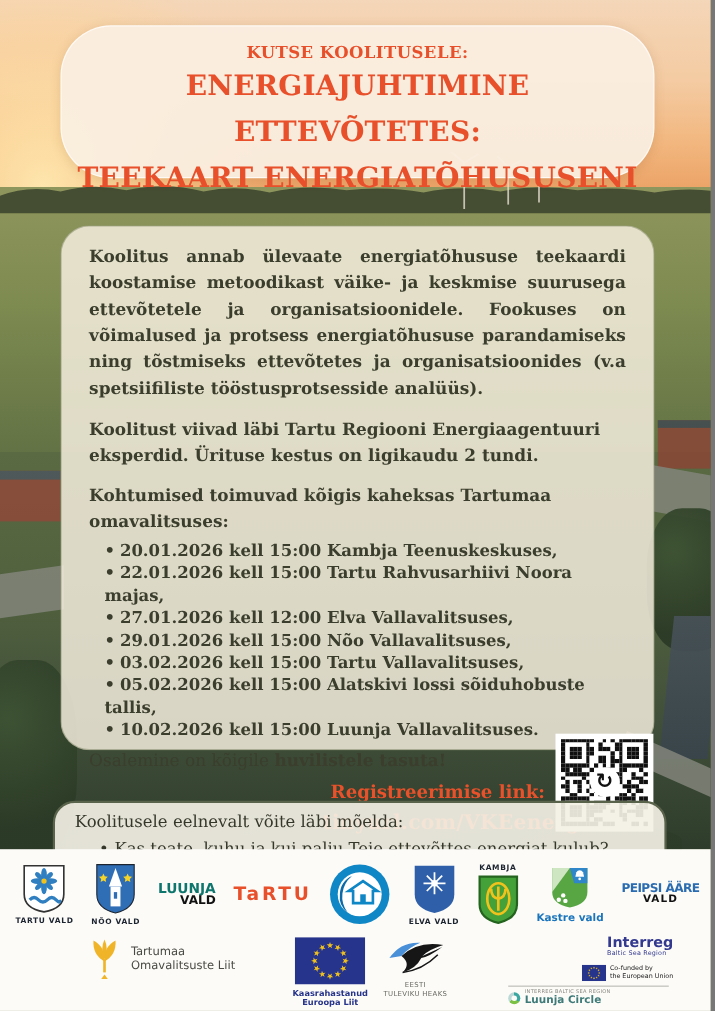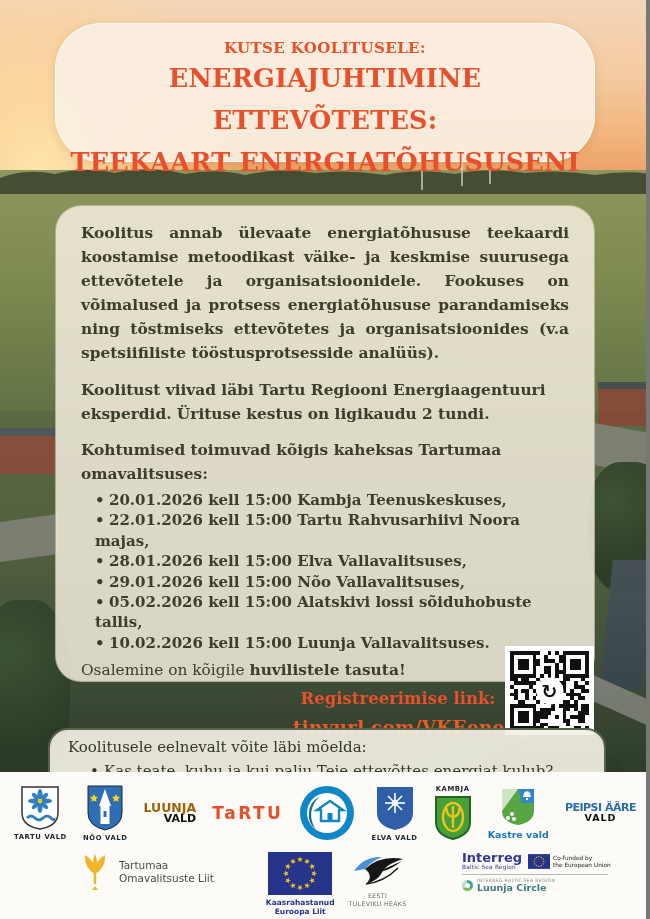--- a/index.html
+++ b/index.html
@@ -63,35 +63,35 @@
   .q-list li .blt{display:inline-block;width:14px;}
 
   
   .footer{position:absolute;left:0;top:772px;width:650px;height:147px;background:#fcfbf8;
           font-family:"DejaVu Sans",sans-serif;color:#222;}
   .row1{display:flex;justify-content:space-between;align-items:center;padding:6px 14px 0 14px;height:76px;}
   .lg{display:flex;flex-direction:column;align-items:center;gap:2px;}
   .lg-cap{font-size:6.8px;font-weight:700;letter-spacing:.6px;color:#1c2430;}
   .tartu-word{font-size:17px;font-weight:700;letter-spacing:2.5px;color:#e8502b;}
   .luunja{font-family:"DejaVu Sans",sans-serif;text-align:right;line-height:11px;}
-  .luunja .l1{font-size:12.5px;font-weight:900;color:#a16207;}
+  .luunja .l1{font-size:12.5px;font-weight:900;color:#0f766e;}
   .luunja .l2{font-size:11px;font-weight:900;color:#111;}
   .kastre-cap{font-size:9.5px;font-weight:700;color:#1b75bc;}
   .peipsi{text-align:center;line-height:10px;}
   .peipsi .p1{font-size:11px;font-weight:900;color:#2b6cb0;letter-spacing:-.5px;}
   .peipsi .p2{font-size:9.5px;font-weight:900;color:#111;letter-spacing:1px;}
   .row2{display:flex;align-items:flex-start;padding:4px 38px 0 80px;}
   .tol{display:flex;align-items:center;gap:9px;}
   .tol-text{font-size:10.5px;line-height:13px;color:#4a4a44;}
   .eu-block{margin-left:52px;display:flex;flex-direction:column;align-items:center;}
   .eu-cap{font-size:7.5px;font-weight:700;color:#27348b;text-align:center;line-height:9px;margin-top:3px;}
   .ee-block{margin-left:14px;display:flex;flex-direction:column;align-items:center;}
   .ee-cap{font-size:6.3px;color:#6b6b64;text-align:center;line-height:7.5px;margin-top:2px;letter-spacing:.3px;}
   .interreg-block{margin-left:auto;width:150px;}
-  .ir-top{display:flex;align-items:center;gap:6px;}
+  .ir-top{display:flex;align-items:flex-end;gap:6px;flex-direction:column;}
   .ir-name{font-size:13px;font-weight:700;color:#33398f;line-height:12px;}
   .ir-sub{font-size:5.8px;color:#33398f;letter-spacing:.2px;}
   .ir-co{display:flex;gap:3px;align-items:center;margin-top:1px;}
   .ir-co-txt{font-size:5.8px;line-height:7px;color:#222;}
   .ir-div{border-top:1px solid #b9b9b2;margin:4px 0 3px 0;width:146px;}
   .ec{display:flex;align-items:center;gap:4px;}
   .ec-icon{width:11px;height:11px;border-radius:50%;
      background:conic-gradient(#3aa7a0 0 35%,#7bc143 35% 65%,#bcd8d6 65% 100%);position:relative;}
   .ec-icon:after{content:"";position:absolute;inset:3px;background:#fcfbf8;border-radius:50%;}
   .ec-txt .cap{font-size:4.6px;color:#8a8a82;letter-spacing:.3px;}
@@ -139,22 +139,23 @@
     <div class="title-l">TEEKAART ENERGIATÕHUSUSENI</div>
   </div>
 
   <div class="content-card">
     <p class="para">Koolitus annab ülevaate energiatõhususe teekaardi koostamise metoodikast väike- ja keskmise suurusega ettevõtetele ja organisatsioonidele. Fookuses on võimalused ja protsess energiatõhususe parandamiseks ning tõstmiseks ettevõtetes ja organisatsioonides (v.a spetsiifiliste tööstusprotsesside analüüs).</p>
     <p class="para para2">Koolitust viivad läbi Tartu Regiooni Energiaagentuuri eksperdid. Ürituse kestus on ligikaudu 2 tundi.</p>
     <p class="sched-head">Kohtumised toimuvad kõigis kaheksas Tartumaa omavalitsuses:</p>
     <ul class="sched">
       <li><span class="blt">•</span><span>20.01.2026 kell 15:00 Kambja Teenuskeskuses,</span></li>
       <li><span class="blt">•</span><span>22.01.2026 kell 15:00 Tartu Rahvusarhiivi Noora majas,</span></li>
-      <li><span class="blt">•</span><span>28.01.2026 kell 15:00 Elva Vallavalitsuses,</span></li>
+      <li><span class="blt">•</span><span>27.01.2026 kell 12:00 Elva Vallavalitsuses,</span></li>
       <li><span class="blt">•</span><span>29.01.2026 kell 15:00 Nõo Vallavalitsuses,</span></li>
+      <li><span class="blt">•</span><span>03.02.2026 kell 15:00 Tartu Vallavalitsuses,</span></li>
       <li><span class="blt">•</span><span>05.02.2026 kell 15:00 Alatskivi lossi sõiduhobuste tallis,</span></li>
       <li><span class="blt">•</span><span>10.02.2026 kell 15:00 Luunja Vallavalitsuses.</span></li>
     </ul>
     <div class="bottom">
       <div class="free-note">
         <span class="n">Osalemine on kõigile </span><b>huvilistele tasuta!</b>
       </div>
       <div class="reg">
         <div class="reg-label">Registreerimise link:</div>
         <a class="reg-url" href="#">tinyurl.com/VKEenergia</a>

